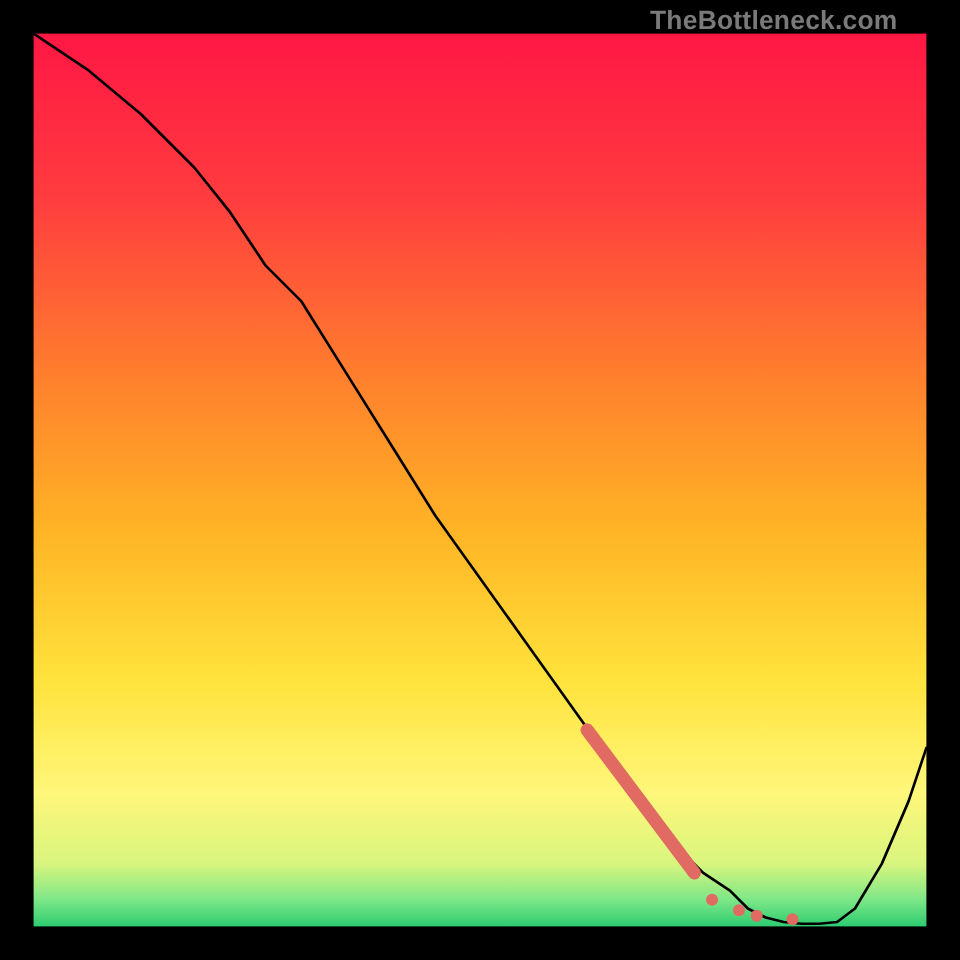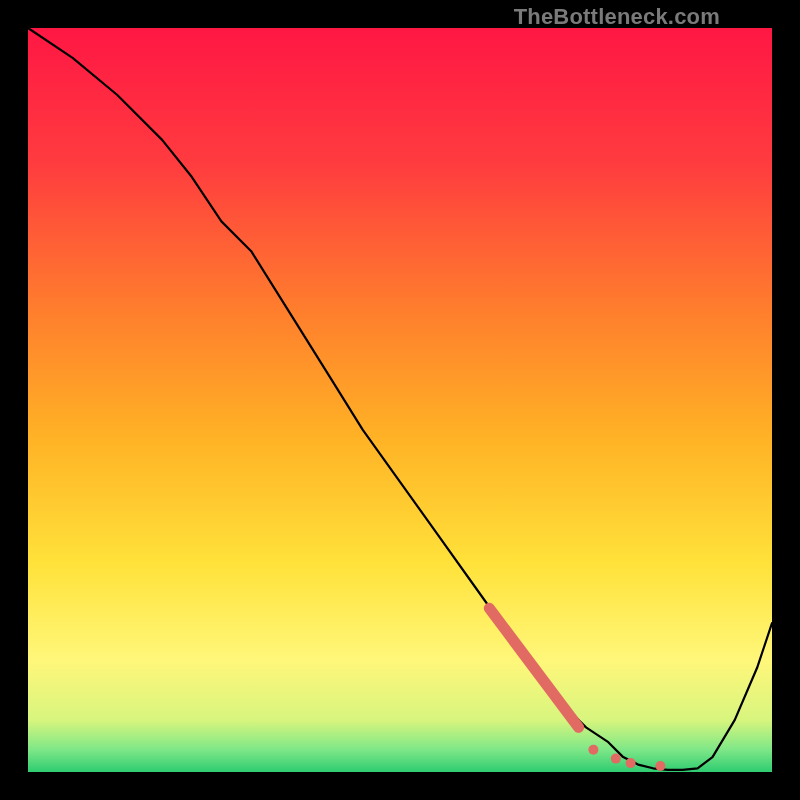--- a/index.html
+++ b/index.html
@@ -9,20 +9,21 @@
     height: 800px;
     background: #000000;
     overflow: hidden;
     font-family: Arial, Helvetica, sans-serif;
   }
   .frame {
     position: relative;
     width: 732px;
     height: 800px;
     background: #000000;
+    padding-left: 28px;
   }
   .watermark {
     position: absolute;
     top: 4px;
     right: 12px;
     color: #7a7a7a;
     font-size: 22px;
     font-weight: 600;
     letter-spacing: 0.2px;
     user-select: none;

